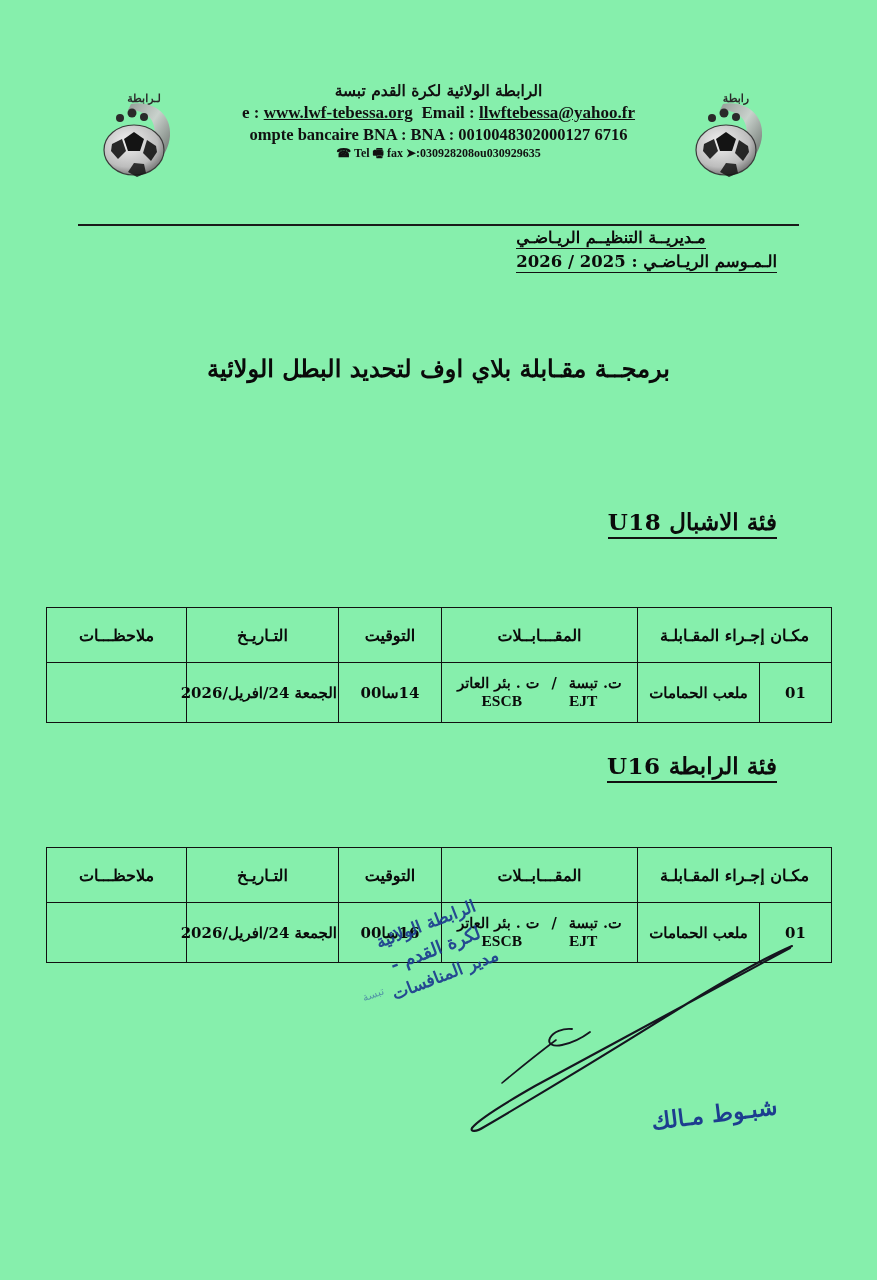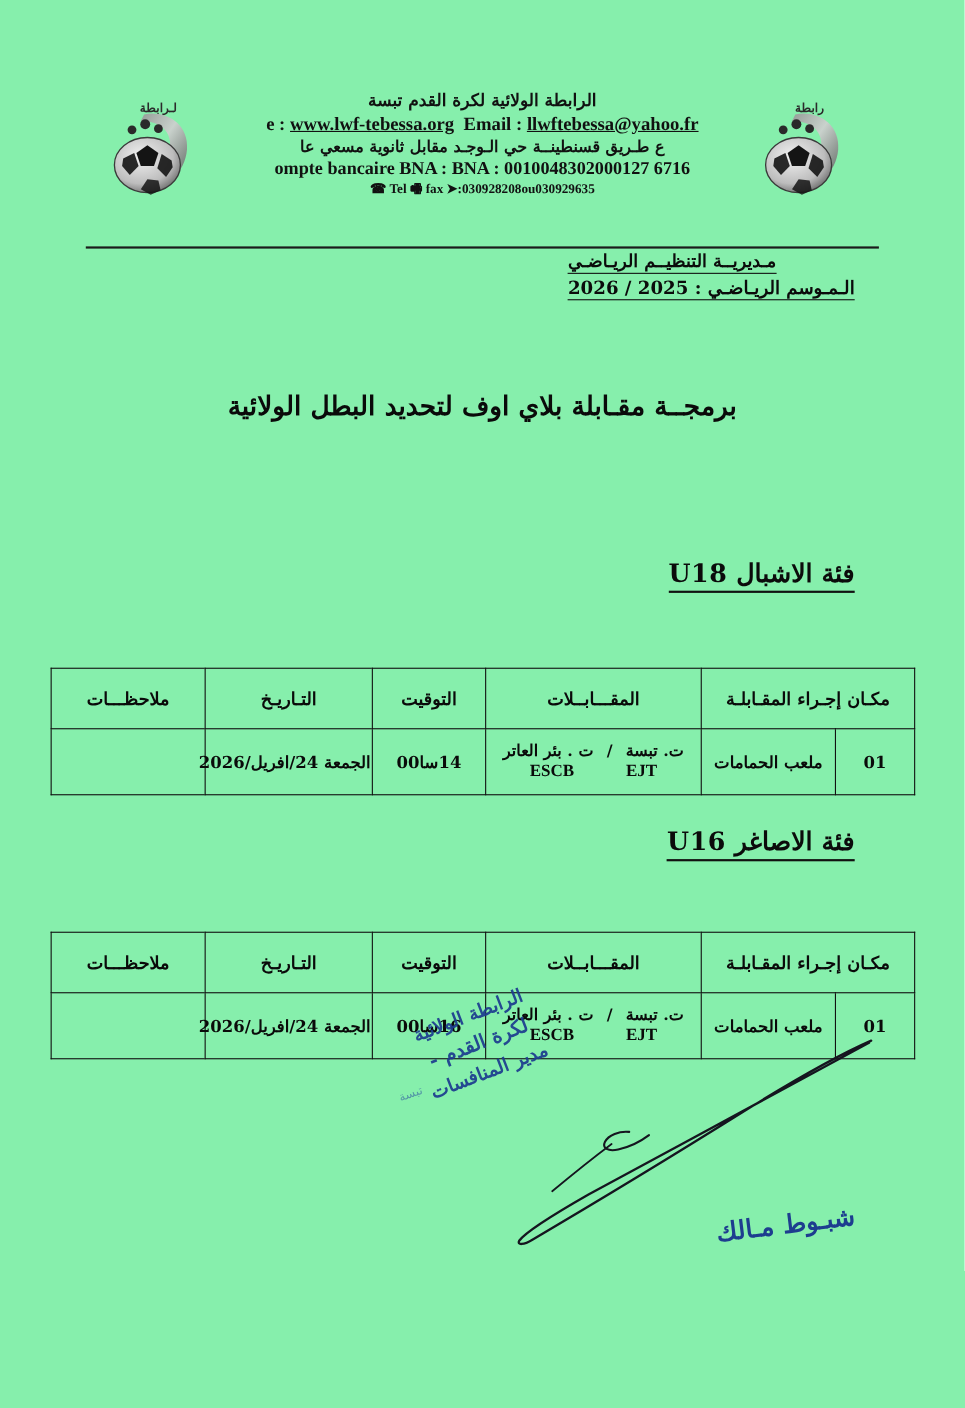--- a/index.html
+++ b/index.html
@@ -345,21 +345,20 @@
         <circle cx="34" cy="25" r="4.5" fill="#2a2a2a"></circle>
         <circle cx="46" cy="29" r="4" fill="#2a2a2a"></circle>
       </svg>
     </div>
 
     <div class="head-lines">
       <div class="hl hl-arabic-title">الرابطة الولائية لكرة القدم تبسة</div>
       <div class="hl hl-web">
         <span>e : </span><u>www.lwf-tebessa.org</u><span>&nbsp;&nbsp;</span><span>Email : </span><u>llwftebessa@yahoo.fr</u>
       </div>
-      <div class="hl hl-addr">ع طـريق قسنطينــة حي الـوجـد مقابل ثانوية مسعي عا</div>
       <div class="hl hl-bank">ompte bancaire BNA : BNA : 0010048302000127 6716</div>
       <div class="hl hl-tel">☎ Tel 🖷 fax ➤:030928208ou030929635</div>
     </div>
   </div>
 
   <div class="rule"></div>
 
   <div class="dir-block">
     <div><span class="dir-line">مـديريــة التنظيــم الريـاضـي</span></div>
     <div><span class="season-line">الـمـوسم الريـاضـي : 2025 / 2026</span></div>
@@ -406,21 +405,21 @@
             </div>
           </td>
           <td class="cell-time">14سا00</td>
           <td class="cell-date">الجمعة 24/افريل/2026</td>
           <td class="cell-notes"></td>
         </tr>
       </tbody>
     </table>
   </div>
 
-  <div class="cat-head" id="cat-u16">فئة الاصاغر U16</div>
+  <div class="cat-head" id="cat-u16">فئة الرابطة U16</div>
 
   <div class="tbl-wrap" id="tbl-u16">
     <table class="sched">
       <colgroup>
         <col class="col-num">
           <col class="col-venue">
           <col class="col-match">
         <col class="col-time">
           <col class="col-date">
           <col class="col-notes">

